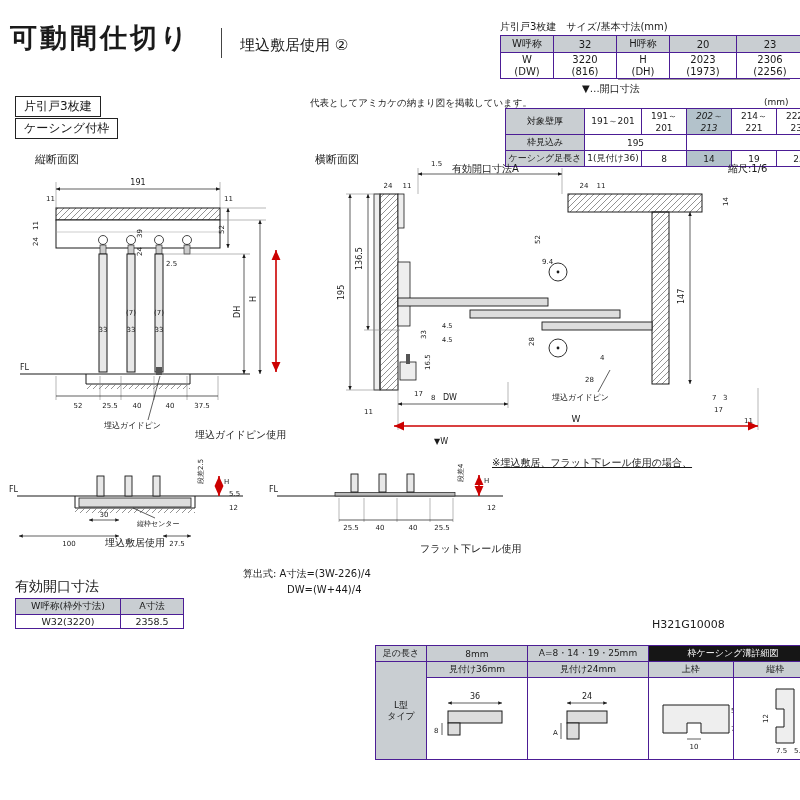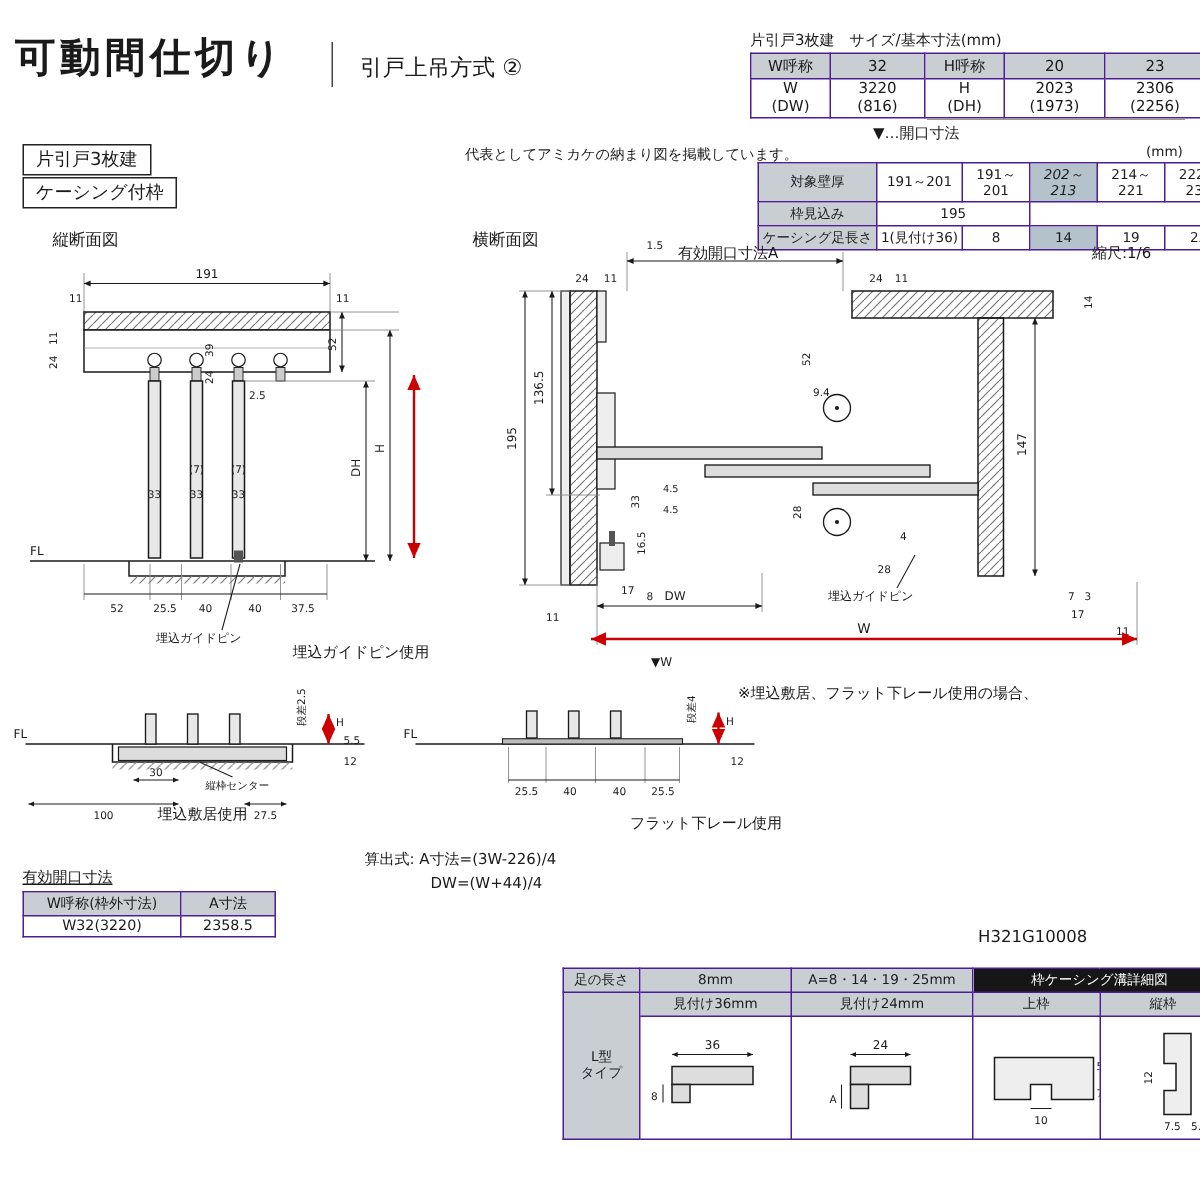--- a/index.html
+++ b/index.html
@@ -19,21 +19,21 @@
   .ol{stroke:#1a1a1a;stroke-width:1;fill:none;}
   .ext{stroke:#888;stroke-width:0.6;fill:none;}
   .red{stroke:#cc0000;stroke-width:1.6;fill:none;}
   .cap{font-size:10px;}
 </style>
 </head>
 <body>
 
 <div class="abs" style="left:10px;top:20px;font-size:27px;font-weight:bold;letter-spacing:3px;">可動間仕切り</div>
 <div class="abs" style="left:221px;top:28px;width:1px;height:30px;background:#444;"></div>
-<div class="abs" style="left:240px;top:36px;font-size:15px;">引戸上吊方式 ②</div>
+<div class="abs" style="left:240px;top:36px;font-size:15px;">埋込敷居使用 ②</div>
 
 <div class="abs" style="left:500px;top:20px;">
   <div style="font-size:10px;margin-bottom:1px;">片引戸3枚建　サイズ/基本寸法(mm)</div>
   <table style="font-size:10px;width:278px;">
     <tbody>
         <tr>
       <td class="hdr" style="width:48px;">W呼称</td>
       <td class="hdr" style="width:58px;">32</td>
       <td class="hdr" style="width:48px;">H呼称</td>
       <td class="hdr" style="width:62px;">20</td>
@@ -319,26 +319,26 @@
     <line class="ext" x1="165" y1="48" x2="165" y2="72"></line>
   <line class="ext" x1="188" y1="48" x2="188" y2="72"></line>
   <line class="dl" x1="74" y1="70" x2="188" y2="70"></line>
   <text x="86" y="80" font-size="7" text-anchor="middle">25.5</text>
   <text x="115" y="80" font-size="7" text-anchor="middle">40</text>
   <text x="148" y="80" font-size="7" text-anchor="middle">40</text>
   <text x="177" y="80" font-size="7" text-anchor="middle">25.5</text>
 </svg>
 <div class="abs cap" style="left:420px;top:542px;">フラット下レール使用</div>
 
-<div class="abs" style="left:492px;top:454px;font-size:10px;line-height:1.7;">
+<div class="abs" style="left:492px;top:454px;font-size:10px;line-height:1.7;text-decoration:underline;">
   <div>※埋込敷居、フラット下レール使用の場合、</div>
 </div>
 
 <div class="abs" style="left:15px;top:578px;">
-  <div style="font-size:10px;margin-bottom:2px;text-decoration:underline;">有効開口寸法</div>
+  <div style="font-size:14px;margin-bottom:2px;">有効開口寸法</div>
   <table style="font-size:9.5px;width:158px;">
     <tbody>
         <tr>
       <td class="hdr" style="width:100px;">W呼称(枠外寸法)</td>
       <td class="hdr" style="width:58px;">A寸法</td>
     </tr>
     <tr>
       <td>W32(3220)</td>
       <td>2358.5</td>
     </tr>

